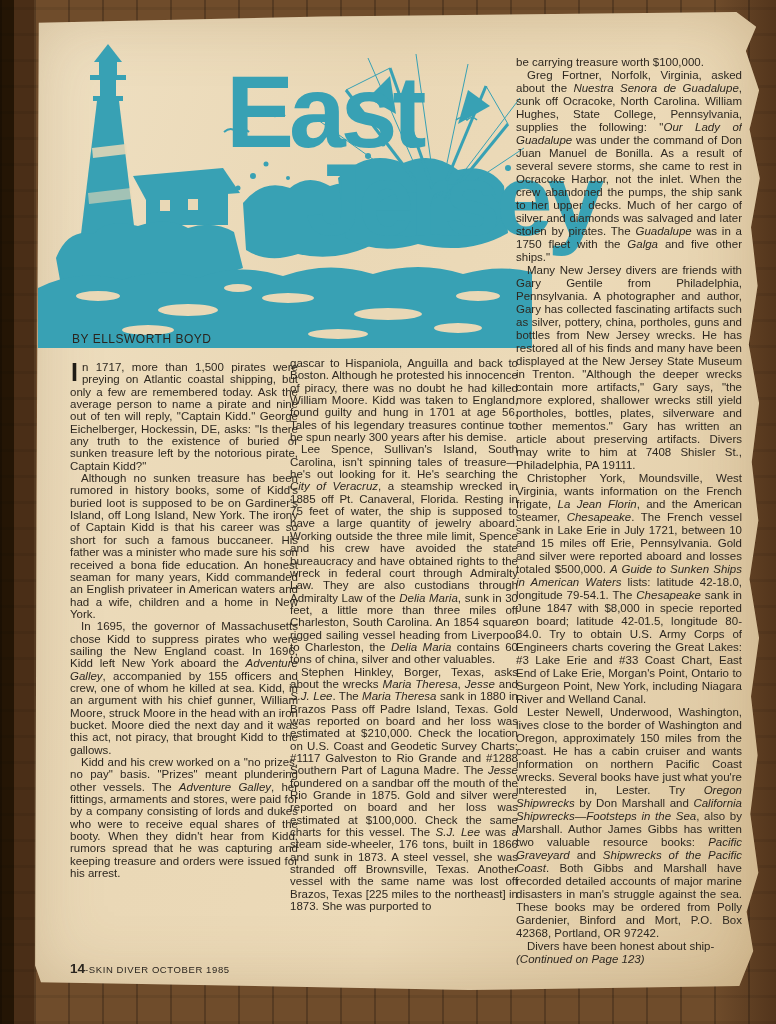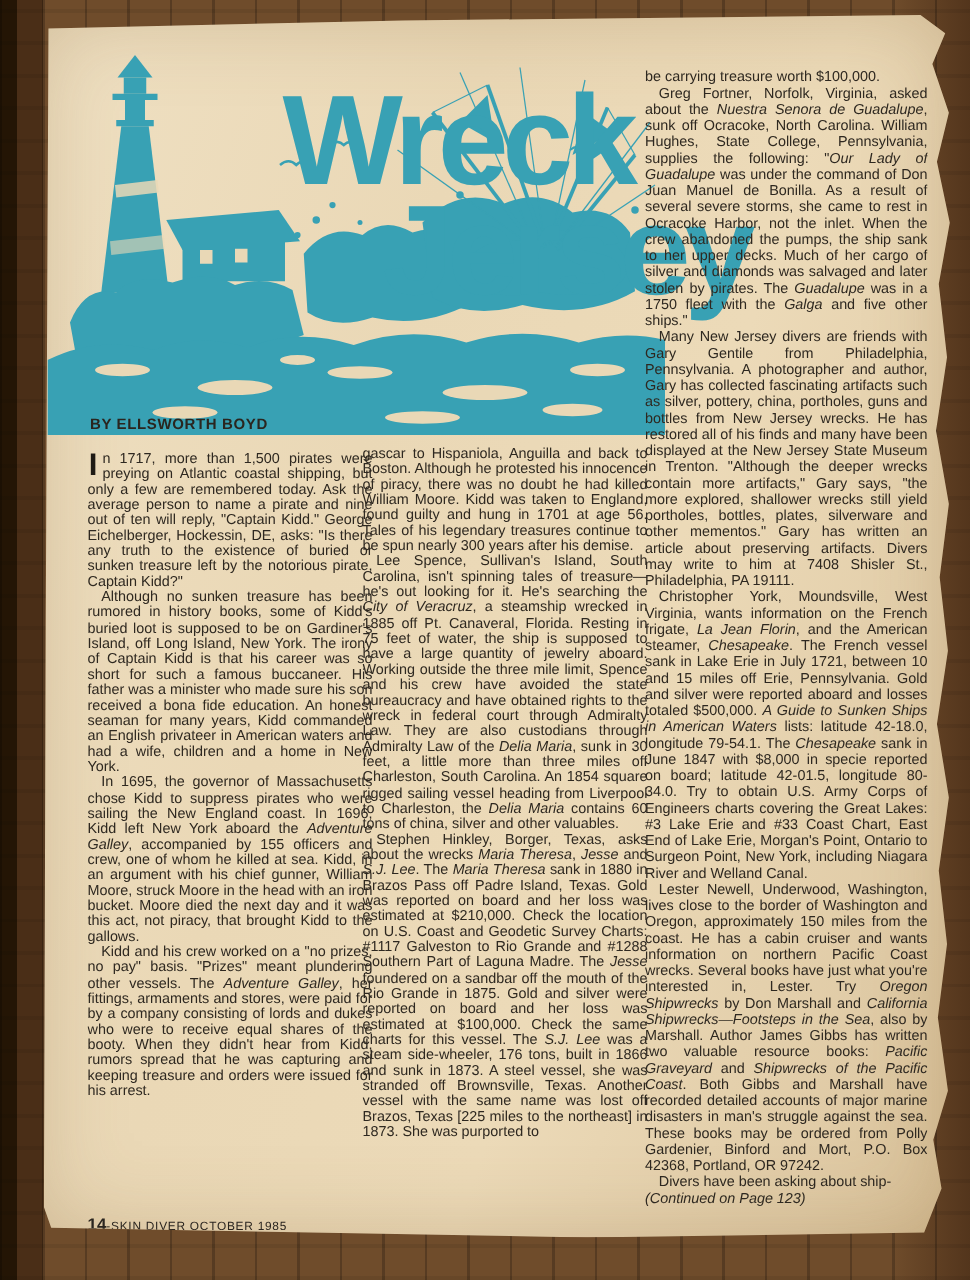--- a/index.html
+++ b/index.html
@@ -19,33 +19,33 @@
     clip-path:polygon(1.2% 1.1%,40% .45%,96.5% 0%,99.2% 1.5%,97.8% 4%,99.6% 8%,98.3% 12%,99.7% 17%,98.5% 22%,99.4% 28%,98.2% 34%,99.6% 40%,98.6% 46%,99.5% 52%,98.3% 58%,99.6% 64%,98.5% 70%,99.4% 76%,98.4% 82%,99.5% 88%,97.9% 92%,98.8% 96%,96.9% 99.6%,60% 100%,1.5% 99.2%,.7% 97.5%,.9% 50%);
   }
   .illu{position:absolute;left:8px;top:16px;width:494px;height:320px;}
   .title{
     position:absolute;color:#38a1b4;font-weight:bold;
     font-family:"Liberation Sans",sans-serif;letter-spacing:-5px;
     line-height:.88;user-select:none;
   }
   .title1{left:188px;top:40px;font-size:102px;}
   .title2{left:268px;top:128px;font-size:102px;}
-  .byline{position:absolute;left:42px;top:320px;font-size:12px;font-weight:bold;letter-spacing:.5px;color:#2a251f;}
+  .byline{position:absolute;left:42px;top:320px;font-size:12px;font-weight:normal;letter-spacing:.5px;color:#2a251f;}
   .col{
     position:absolute;width:228px;color:#2e2820;
     font-size:11.5px;line-height:12.35px;text-align:justify;overflow:hidden;
   }
   .col p{margin:0;text-indent:11px;}
   .col p.no-indent{text-indent:0;}
   .col p.align-right{text-align:left;}
   #col1{left:40px;top:349px;height:614px;}
   #col2{left:260px;top:345px;height:618px;}
   #col3{left:486px;top:44px;width:226px;height:920px;line-height:13px;}
   .dropcap{float:left;font-weight:bold;font-size:25px;line-height:21px;margin:1px 4px 0 1px;color:#1f1b15;}
-  .footer{position:absolute;left:40px;top:947px;color:#2a251f;margin-top:12px;}
+  .footer{position:absolute;left:40px;top:947px;color:#2a251f;}
   .footer .pn{font-size:13.5px;font-weight:bold;}
   .footer .mag{font-size:9.5px;letter-spacing:.6px;}
   i{}
 </style>
 </head>
 <body>
 
 <div class="page">
 
   <div class="illu">
@@ -115,21 +115,21 @@
             <circle cx="228" cy="136" r="2.5"></circle>
           <circle cx="200" cy="160" r="2.5"></circle>
             <circle cx="330" cy="128" r="3"></circle>
           <circle cx="345" cy="116" r="2.5"></circle>
             <circle cx="470" cy="140" r="3"></circle>
           <circle cx="300" cy="140" r="2"></circle>
             <circle cx="250" cy="150" r="2"></circle>
         </g>
       </g>
     </svg>
-    <div class="title title1">Wreck</div>
+    <div class="title title1">East</div>
     <div class="title title2">Jersey</div>
   </div>
 
   <div class="byline">BY ELLSWORTH BOYD</div>
 
   <div class="col" id="col1">
       <p class="no-indent"><span class="dropcap">I</span>n 1717, more than 1,500 pirates were preying on Atlantic coastal shipping, but only a few are remembered today. Ask the average person to name a pirate and nine out of ten will reply, "Captain Kidd." George Eichelberger, Hockessin, DE, asks: "Is there any truth to the existence of buried or sunken treasure left by the notorious pirate, Captain Kidd?"</p>
       <p>Although no sunken treasure has been rumored in history books, some of Kidd's buried loot is supposed to be on Gardiner's Island, off Long Island, New York. The irony of Captain Kidd is that his career was so short for such a famous buccaneer. His father was a minister who made sure his son received a bona fide education. An honest seaman for many years, Kidd commanded an English privateer in American waters and had a wife, children and a home in New York.</p>
       <p>In 1695, the governor of Massachusetts chose Kidd to suppress pirates who were sailing the New England coast. In 1696, Kidd left New York aboard the <i>Adventure Galley</i>, accompanied by 155 officers and crew, one of whom he killed at sea. Kidd, in an argument with his chief gunner, William Moore, struck Moore in the head with an iron bucket. Moore died the next day and it was this act, not piracy, that brought Kidd to the gallows.</p>
       <p>Kidd and his crew worked on a "no prizes, no pay" basis. "Prizes" meant plundering other vessels. The <i>Adventure Galley</i>, her fittings, armaments and stores, were paid for by a company consisting of lords and dukes who were to receive equal shares of the booty. When they didn't hear from Kidd, rumors spread that he was capturing and keeping treasure and orders were issued for his arrest.</p>
@@ -138,20 +138,20 @@
       <p class="no-indent">gascar to Hispaniola, Anguilla and back to Boston. Although he protested his innocence of piracy, there was no doubt he had killed William Moore. Kidd was taken to England, found guilty and hung in 1701 at age 56. Tales of his legendary treasures continue to be spun nearly 300 years after his demise.</p>
       <p>Lee Spence, Sullivan's Island, South Carolina, isn't spinning tales of treasure—he's out looking for it. He's searching the <i>City of Veracruz</i>, a steamship wrecked in 1885 off Pt. Canaveral, Florida. Resting in 75 feet of water, the ship is supposed to have a large quantity of jewelry aboard. Working outside the three mile limit, Spence and his crew have avoided the state bureaucracy and have obtained rights to the wreck in federal court through Admiralty Law. They are also custodians through Admiralty Law of the <i>Delia Maria</i>, sunk in 30 feet, a little more than three miles off Charleston, South Carolina. An 1854 square rigged sailing vessel heading from Liverpool to Charleston, the <i>Delia Maria</i> contains 60 tons of china, silver and other valuables.</p>
       <p>Stephen Hinkley, Borger, Texas, asks about the wrecks <i>Maria Theresa</i>, <i>Jesse</i> and <i>S.J. Lee</i>. The <i>Maria Theresa</i> sank in 1880 in Brazos Pass off Padre Island, Texas. Gold was reported on board and her loss was estimated at $210,000. Check the location on U.S. Coast and Geodetic Survey Charts: #1117 Galveston to Rio Grande and #1288 Southern Part of Laguna Madre. The <i>Jesse</i> foundered on a sandbar off the mouth of the Rio Grande in 1875. Gold and silver were reported on board and her loss was estimated at $100,000. Check the same charts for this vessel. The <i>S.J. Lee</i> was a steam side-wheeler, 176 tons, built in 1866 and sunk in 1873. A steel vessel, she was stranded off Brownsville, Texas. Another vessel with the same name was lost off Brazos, Texas [225 miles to the northeast] in 1873. She was purported to</p>
     </div>
   <div class="col" id="col3">
       <p class="no-indent">be carrying treasure worth $100,000.</p>
       <p>Greg Fortner, Norfolk, Virginia, asked about the <i>Nuestra Senora de Guadalupe</i>, sunk off Ocracoke, North Carolina. William Hughes, State College, Pennsylvania, supplies the following: "<i>Our Lady of Guadalupe</i> was under the command of Don Juan Manuel de Bonilla. As a result of several severe storms, she came to rest in Ocracoke Harbor, not the inlet. When the crew abandoned the pumps, the ship sank to her upper decks. Much of her cargo of silver and diamonds was salvaged and later stolen by pirates. The <i>Guadalupe</i> was in a 1750 fleet with the <i>Galga</i> and five other ships."</p>
       <p>Many New Jersey divers are friends with Gary Gentile from Philadelphia, Pennsylvania. A photographer and author, Gary has collected fascinating artifacts such as silver, pottery, china, portholes, guns and bottles from New Jersey wrecks. He has restored all of his finds and many have been displayed at the New Jersey State Museum in Trenton. "Although the deeper wrecks contain more artifacts," Gary says, "the more explored, shallower wrecks still yield portholes, bottles, plates, silverware and other mementos." Gary has written an article about preserving artifacts. Divers may write to him at 7408 Shisler St., Philadelphia, PA 19111.</p>
       <p>Christopher York, Moundsville, West Virginia, wants information on the French frigate, <i>La Jean Florin</i>, and the American steamer, <i>Chesapeake</i>. The French vessel sank in Lake Erie in July 1721, between 10 and 15 miles off Erie, Pennsylvania. Gold and silver were reported aboard and losses totaled $500,000. <i>A Guide to Sunken Ships in American Waters</i> lists: latitude 42-18.0, longitude 79-54.1. The <i>Chesapeake</i> sank in June 1847 with $8,000 in specie reported on board; latitude 42-01.5, longitude 80-34.0. Try to obtain U.S. Army Corps of Engineers charts covering the Great Lakes: #3 Lake Erie and #33 Coast Chart, East End of Lake Erie, Morgan's Point, Ontario to Surgeon Point, New York, including Niagara River and Welland Canal.</p>
       <p>Lester Newell, Underwood, Washington, lives close to the border of Washington and Oregon, approximately 150 miles from the coast. He has a cabin cruiser and wants information on northern Pacific Coast wrecks. Several books have just what you're interested in, Lester. Try <i>Oregon Shipwrecks</i> by Don Marshall and <i>California Shipwrecks—Footsteps in the Sea</i>, also by Marshall. Author James Gibbs has written two valuable resource books: <i>Pacific Graveyard</i> and <i>Shipwrecks of the Pacific Coast</i>. Both Gibbs and Marshall have recorded detailed accounts of major marine disasters in man's struggle against the sea. These books may be ordered from Polly Gardenier, Binford and Mort, P.O. Box 42368, Portland, OR 97242.</p>
-      <p>Divers have been asking about ship-</p>
+      <p>Divers have been honest about ship-</p>
       <p class="no-indent align-right"><i>(Continued on Page 123)</i></p>
     </div>
 
   <div class="footer">
     <span class="pn">14</span><span class="mag">-SKIN DIVER OCTOBER 1985</span>
   </div>
 </div>
 
 </body></html>

